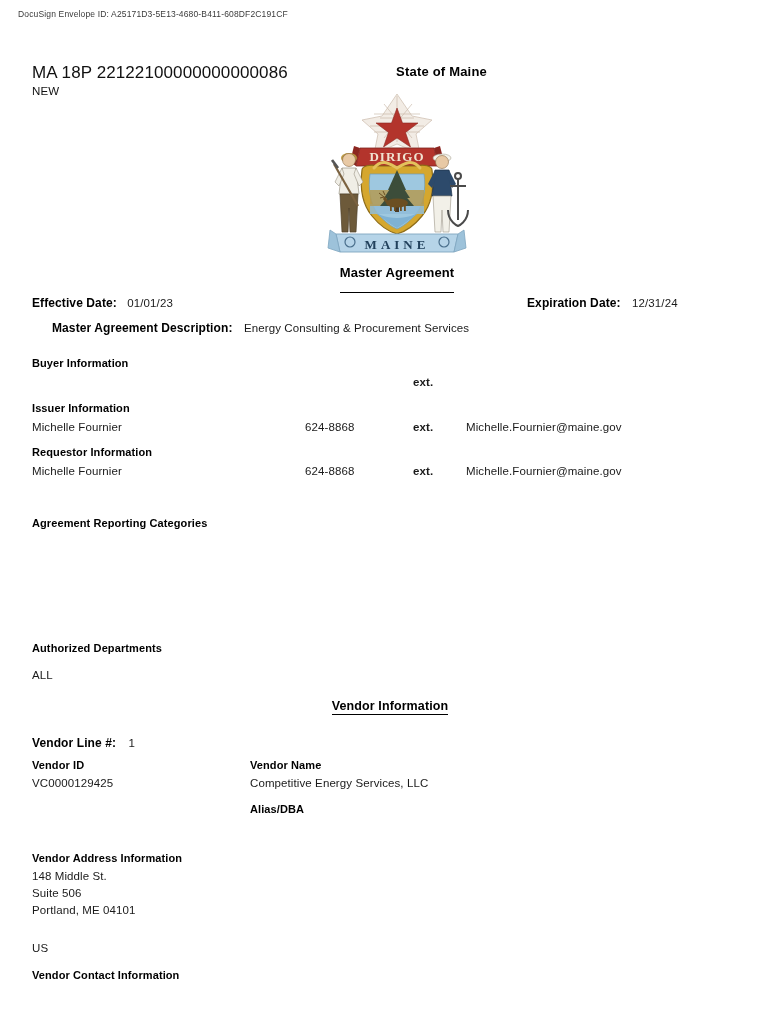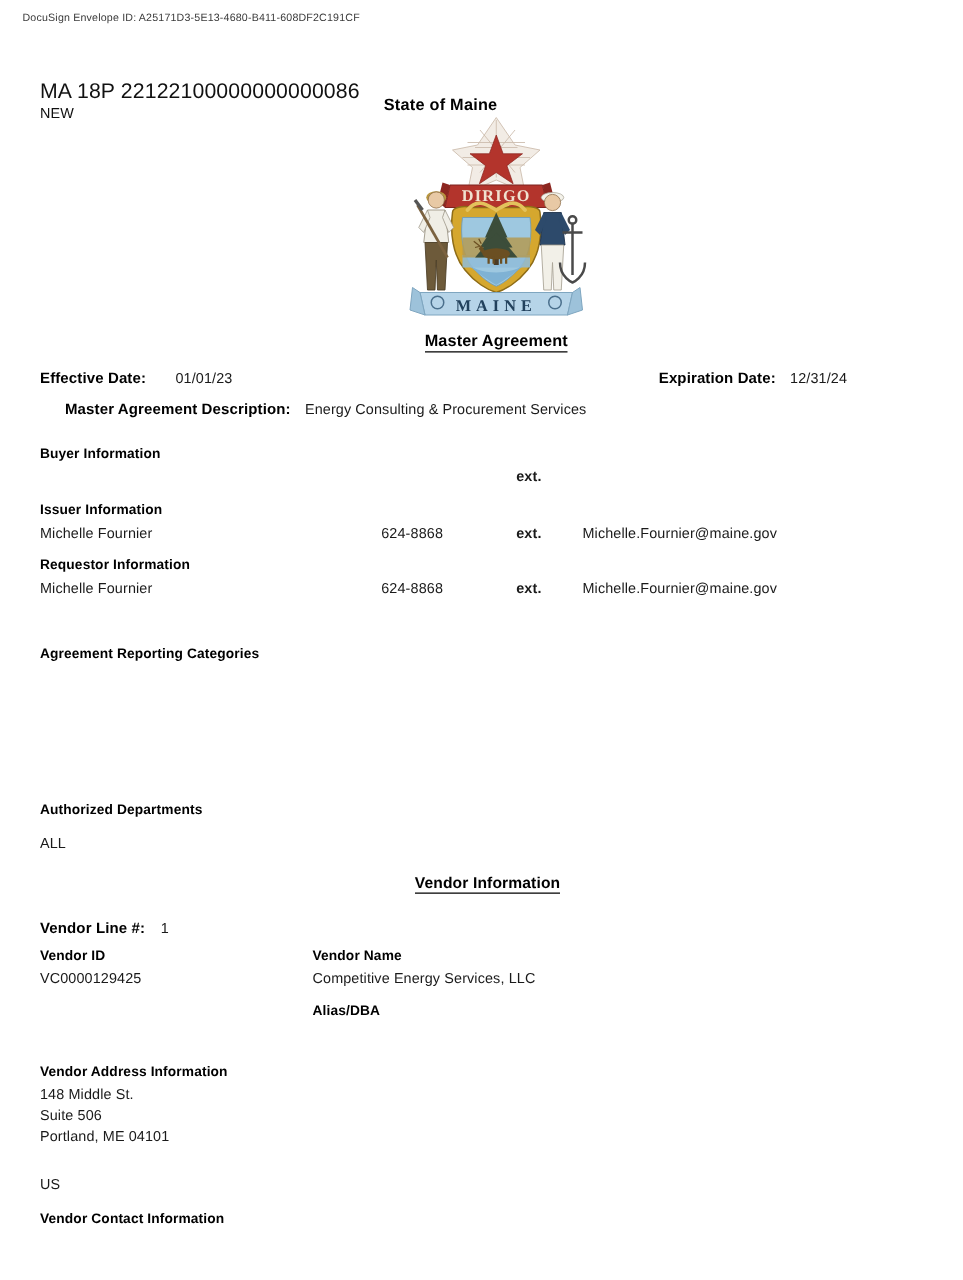--- a/index.html
+++ b/index.html
@@ -48,23 +48,23 @@
     left: 32px;
     top: 85px;
     font-size: 11.5px;
     color: #111;
     letter-spacing: 0.1px;
   }
   
   .state-title {
     position: absolute;
     left: 307px;
-    top: 76px;
+    top: 64px;
     width: 180px;
-    text-align: left;
+    text-align: right;
     font-size: 13px;
     font-weight: bold;
     letter-spacing: 0.2px;
   }
   .seal-wrap {
     position: absolute;
     left: 322px;
     top: 86px;
     width: 150px;
     height: 172px;
@@ -76,21 +76,21 @@
     left: 297px;
     top: 265px;
     width: 200px;
     text-align: center;
     font-size: 13px;
     font-weight: bold;
     letter-spacing: 0.1px;
   }
   .doc-title span {
     border-bottom: 1.6px solid #000;
-    padding-bottom: 1px;
+    padding-bottom: 12px;
   }
   .vendor-title {
     position: absolute;
     left: 290px;
     top: 699px;
     width: 200px;
     text-align: center;
     font-size: 12.5px;
     font-weight: bold;
     letter-spacing: 0.1px;
@@ -229,21 +229,21 @@
       <text x="75" y="163" font-family="Liberation Serif, serif" font-size="13" font-weight="bold" fill="#22415c" text-anchor="middle" letter-spacing="4">MAINE</text>
     </svg>
   </div>
 
   <div class="doc-title">
     <span>Master Agreement</span>
   </div>
 
   <div class="row" style="left:32px; top:293px;">
     <span class="lbl">Effective Date:</span>
-    <span class="val" style="margin-left:19px;text-align:center;">01/01/23</span>
+    <span class="val" style="margin-left:6px;text-align:center;">01/01/23</span>
   </div>
 
   <div class="row" style="left:527px; top:293px;">
     <span class="lbl">Expiration Date:</span>
     <span class="val" style="margin-left:7px;">12/31/24</span>
   </div>
 
   <div class="row" style="left:32px; top:318px;padding-left:20px;">
     <span class="lbl">Master Agreement Description:</span>
     <span class="val" style="margin-left:7px;">Energy Consulting &amp; Procurement Services</span>

